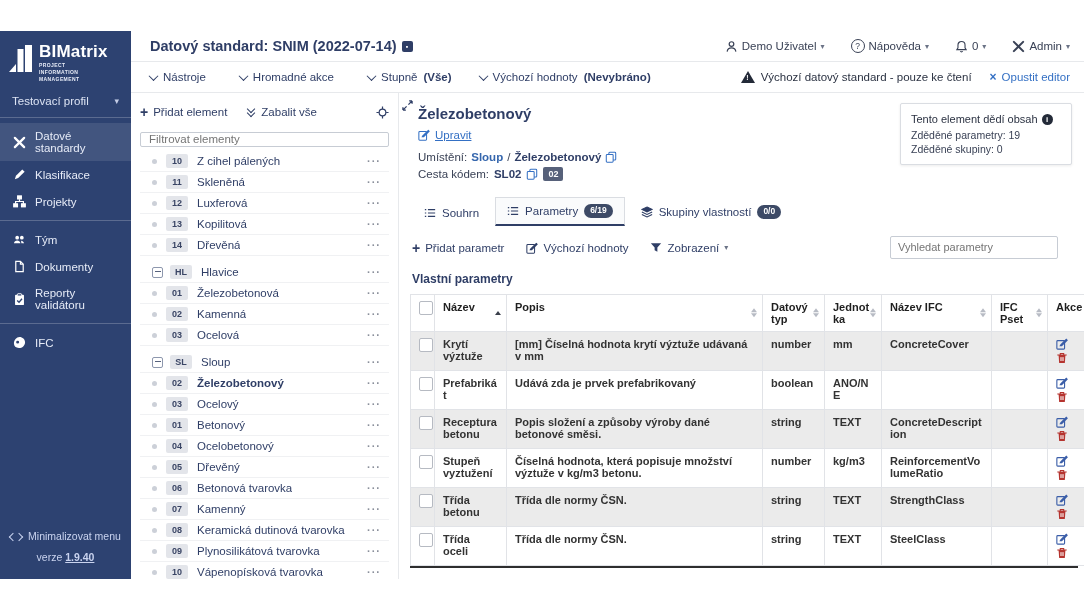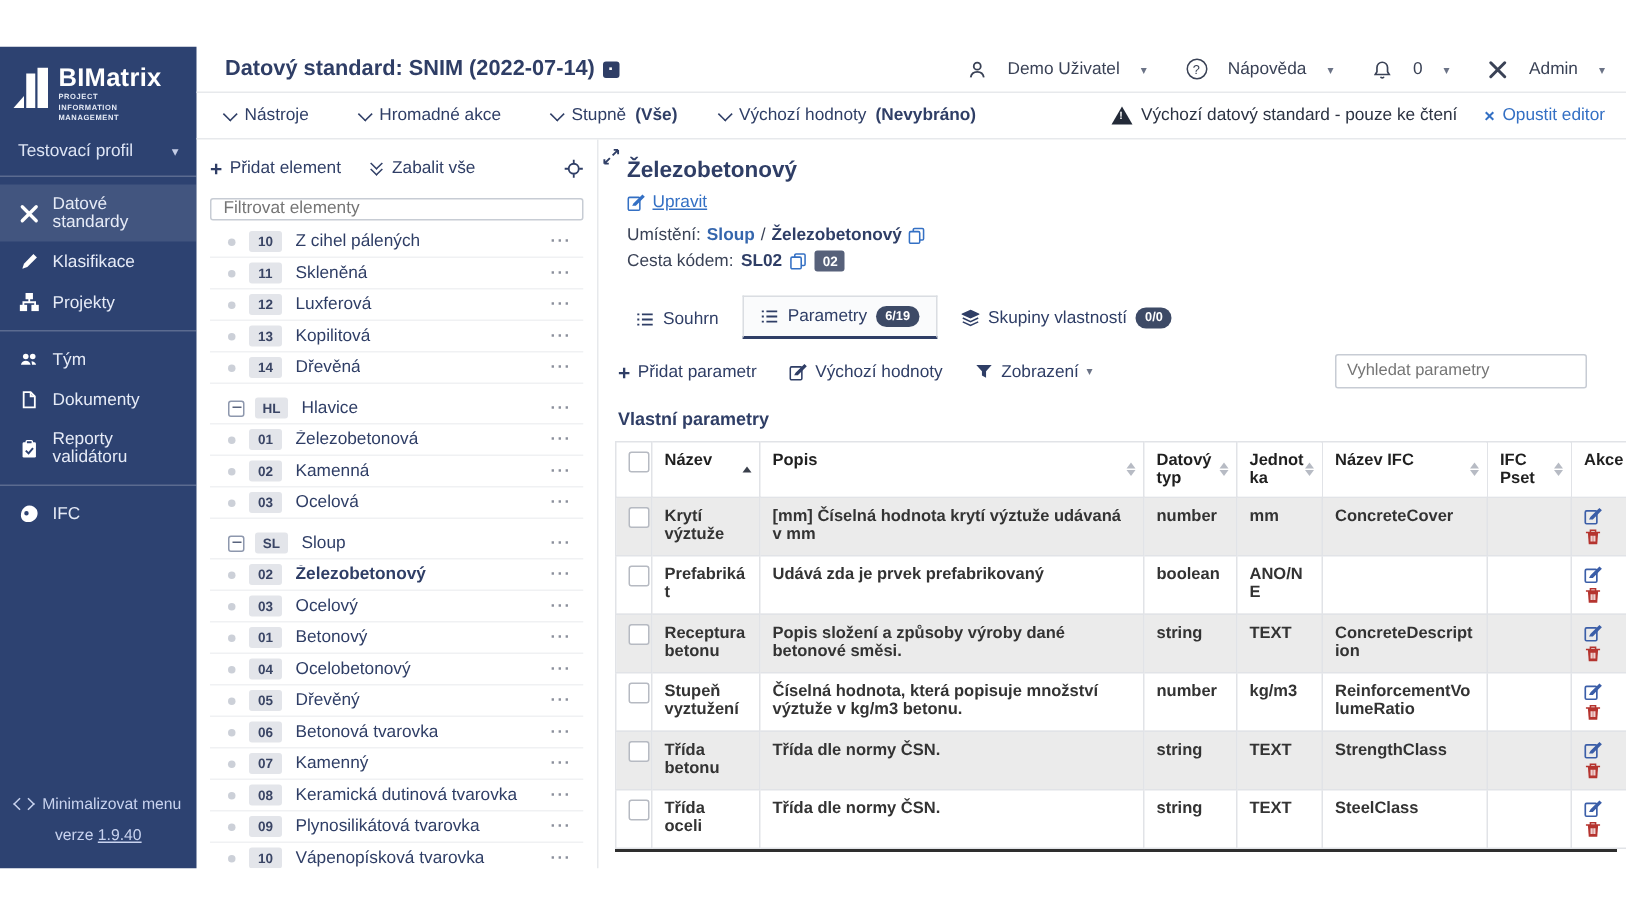--- a/index.html
+++ b/index.html
@@ -21,29 +21,29 @@
   .nav-item{display:flex;align-items:center;gap:9px;padding:7px 13px;font-size:11.5px;color:#e6ebf7;cursor:pointer;}
   .nav-item.active{background:rgba(255,255,255,.10);}
   .nav-ic{width:13px;height:13px;flex:none;display:inline-flex;align-items:center;justify-content:center;}
   .nav-ic svg{width:13px;height:13px;}
   .sb-bottom{margin-top:auto;text-align:center;padding-bottom:16px;font-size:10.5px;color:#c9d3ef;}
   .sb-min{display:flex;align-items:center;justify-content:center;gap:6px;}
   .chev{display:inline-block;width:5px;height:5px;border-right:1.4px solid currentColor;border-bottom:1.4px solid currentColor;}
   .chev.left{transform:rotate(135deg);}
   .chev.right{transform:rotate(-45deg);}
   .sb-ver{margin-top:9px;}
-  .sb-ver a{color:#c9d3ef;text-decoration:underline;font-weight:normal;}
+  .sb-ver a{color:#c9d3ef;text-decoration:underline;font-weight:bold;}
 
   
   .maincol{flex:1;display:flex;flex-direction:column;min-width:0;}
   .topbar{height:30px;flex:none;display:flex;align-items:center;padding:0 14px 0 19px;border-bottom:1px solid #e7e9ec;}
   .page-title{font-size:14.5px;font-weight:bold;color:#2f3e66;display:flex;align-items:center;gap:5px;}
   .title-sq{width:11px;height:11px;background:#2f3e66;border-radius:2px;display:inline-flex;align-items:center;justify-content:center;color:#fff;font-size:7px;line-height:1;}
   .topbar-right{margin-left:auto;display:flex;align-items:center;gap:26px;font-size:11.5px;color:#3a4256;}
-  .tb-item{display:flex;align-items:center;gap:14px;cursor:pointer;}
+  .tb-item{display:flex;align-items:center;gap:4px;cursor:pointer;}
   .tb-item .car{font-size:8px;color:#6b7386;}
   .q-circ{width:12px;height:12px;border:1.2px solid #3a4256;border-radius:50%;font-size:8.5px;display:inline-flex;align-items:center;justify-content:center;}
   .tb-item svg{width:13px;height:13px;}
 
   .toolbar{height:30px;flex:none;display:flex;align-items:center;gap:28px;padding:0 14px 0 19px;border-bottom:1px solid #e7e9ec;font-size:11.5px;color:#2f3e66;}
   .tool-menu{display:flex;align-items:center;gap:6px;cursor:pointer;}
   .vchev{display:inline-block;width:6px;height:6px;border-right:1.6px solid #2f3e66;border-bottom:1.6px solid #2f3e66;transform:rotate(45deg) translate(-1px,-1px);}
   .tool-menu b{font-weight:bold;}
   .toolbar-right{margin-left:auto;display:flex;align-items:center;gap:18px;}
   .warn-wrap{display:flex;align-items:center;gap:6px;color:#2b3242;font-size:11.5px;}
@@ -526,20 +526,28 @@
           <span class="code">SL02</span>
           <span class="copy-ic">
             <svg viewBox="0 0 14 14" fill="#fff" stroke="#3470c4" stroke-width="1.2">
                 <rect x="4.5" y="1.5" width="8" height="9" rx="1"></rect>
                 <rect x="1.5" y="4" width="8" height="9" rx="1"></rect>
               </svg>
           </span>
           <span class="code-badge">02</span>
         </div>
 
+        <div class="inherit-box">
+          <div class="ib-title">
+            <span>Tento element dědí obsah</span>
+            <span class="info-circ">i</span>
+          </div>
+          <div class="ib-line">Zděděné parametry: 19</div>
+          <div class="ib-line">Zděděné skupiny: 0</div>
+        </div>
 
         <div class="tabs">
           <div class="tab">
             <svg viewBox="0 0 14 14" stroke="#2f3e66" stroke-width="1.4">
                 <path d="M1 3h1.6M4.6 3H13M1 7h1.6M4.6 7H13M1 11h1.6M4.6 11H13"></path>
               </svg>
             <span>Souhrn</span>
           </div>
           <div class="tab active">
             <svg viewBox="0 0 14 14" stroke="#2f3e66" stroke-width="1.4">

